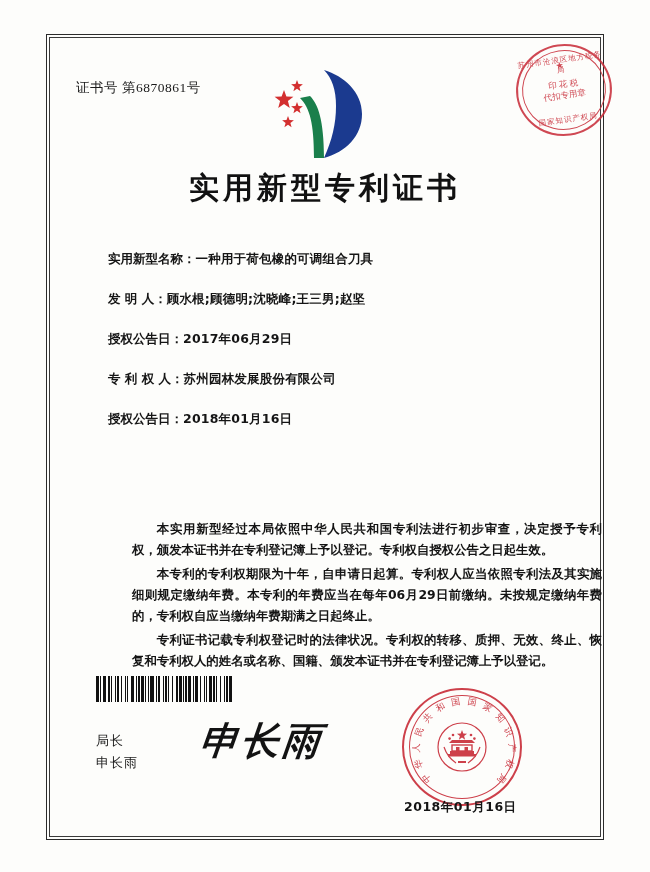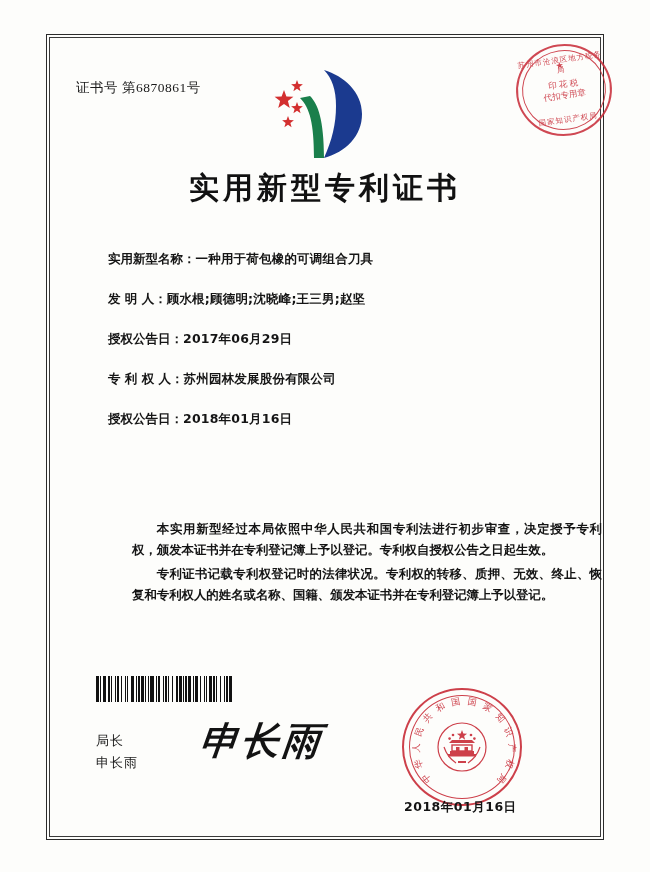--- a/index.html
+++ b/index.html
@@ -340,20 +340,21 @@
     <div class="frow">
       <span class="flabel">专 利 权 人：</span><span class="fvalue">苏州园林发展股份有限公司</span>
     </div>
     <div class="frow">
       <span class="flabel">授权公告日：</span><span class="fvalue">2018年01月16日</span>
     </div>
   </div>
 
   <div class="body-text">
     <p>本实用新型经过本局依照中华人民共和国专利法进行初步审查，决定授予专利权，颁发本证书并在专利登记簿上予以登记。专利权自授权公告之日起生效。</p>
+    <p>本专利的专利权期限为十年，自申请日起算。专利权人应当依照专利法及其实施细则规定缴纳年费。本专利的年费应当在每年06月29日前缴纳。未按规定缴纳年费的，专利权自应当缴纳年费期满之日起终止。</p>
     <p>专利证书记载专利权登记时的法律状况。专利权的转移、质押、无效、终止、恢复和专利权人的姓名或名称、国籍、颁发本证书并在专利登记簿上予以登记。</p>
   </div>
 
   <div class="barcode">
       <i style="width: 3.15px; background: rgb(17, 17, 17);"></i>
       <i style="width: 1.05px; background: transparent;"></i>
       <i style="width: 1.05px; background: rgb(17, 17, 17);"></i>
       <i style="width: 2.1px; background: transparent;"></i>
       <i style="width: 3.15px; background: rgb(17, 17, 17);"></i>
       <i style="width: 1.05px; background: transparent;"></i>

